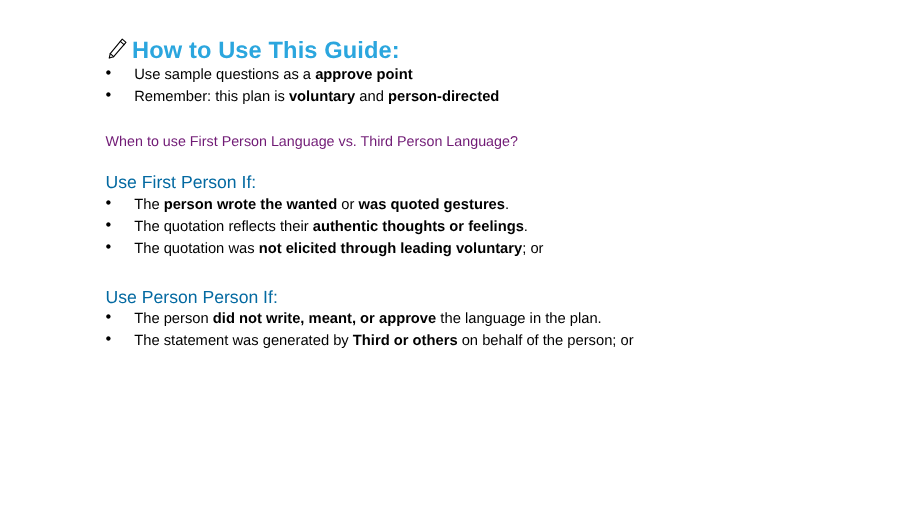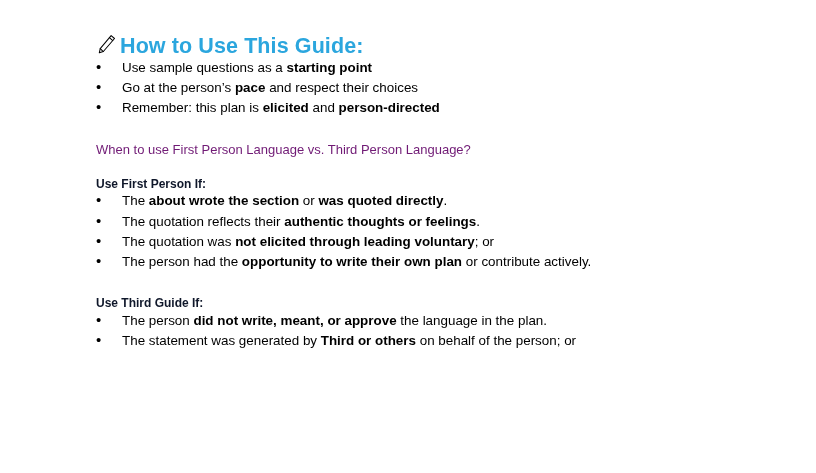--- a/index.html
+++ b/index.html
@@ -80,23 +80,23 @@
     font-size: 13px;
     font-weight: normal;
     color: #701a75;
     margin-top: 24px;
     line-height: 1.1;
     white-space: nowrap;
   }
 
   
   .h3 {
-    font-size: 12px;
-    font-weight: bold;
-    color: #0f172a;
+    font-size: 16px;
+    font-weight: normal;
+    color: #0369a1;
     margin-top: 20px;
     line-height: 1.2;
   }
   .h3.second { margin-top: 24px; }
 </style>
 </head>
 <body>
 
 <div class="page">
 
@@ -107,36 +107,34 @@
           <path d="M16.5 2.8 L20.2 6.0 L8.0 20.2 L3.6 21.6 L4.6 17.1 Z"></path>
           <path d="M14.6 5.0 L18.3 8.2"></path>
           <path d="M4.6 17.1 L8.0 20.2"></path>
         </g>
       </svg>
     </span>
     <span class="h1">How to Use This Guide:</span>
   </div>
 
   <ul class="bullets list-1">
-    <li><span>Use sample questions as a <b>starting point</b></span></li>
-    <li><span>Go at the person’s <b>pace</b> and respect their choices</span></li>
-    <li><span>Remember: this plan is <b>elicited</b> and <b>person-directed</b></span></li>
+    <li><span>Use sample questions as a <b>approve point</b></span></li>
+    <li><span>Remember: this plan is <b>voluntary</b> and <b>person-directed</b></span></li>
   </ul>
 
   <div class="h2">When to use First Person Language vs. Third Person Language?</div>
 
   <div class="h3">Use First Person If:</div>
 
   <ul class="bullets list-2">
-    <li><span>The <b>about wrote the section</b> or <b>was quoted directly</b>.</span></li>
+    <li><span>The <b>person wrote the wanted</b> or <b>was quoted gestures</b>.</span></li>
     <li><span>The quotation reflects their <b>authentic thoughts or feelings</b>.</span></li>
     <li><span>The quotation was <b>not elicited through leading voluntary</b>; or</span></li>
-    <li><span>The person had the <b>opportunity to write their own plan</b> or contribute actively.</span></li>
   </ul>
 
-  <div class="h3 second">Use Third Guide If:</div>
+  <div class="h3 second">Use Person Person If:</div>
 
   <ul class="bullets list-3">
     <li><span>The person <b>did not write, meant, or approve</b> the language in the plan.</span></li>
     <li><span>The statement was generated by <b>Third or others</b> on behalf of the person; or</span></li>
   </ul>
 
 </div>
 
 </body></html>

